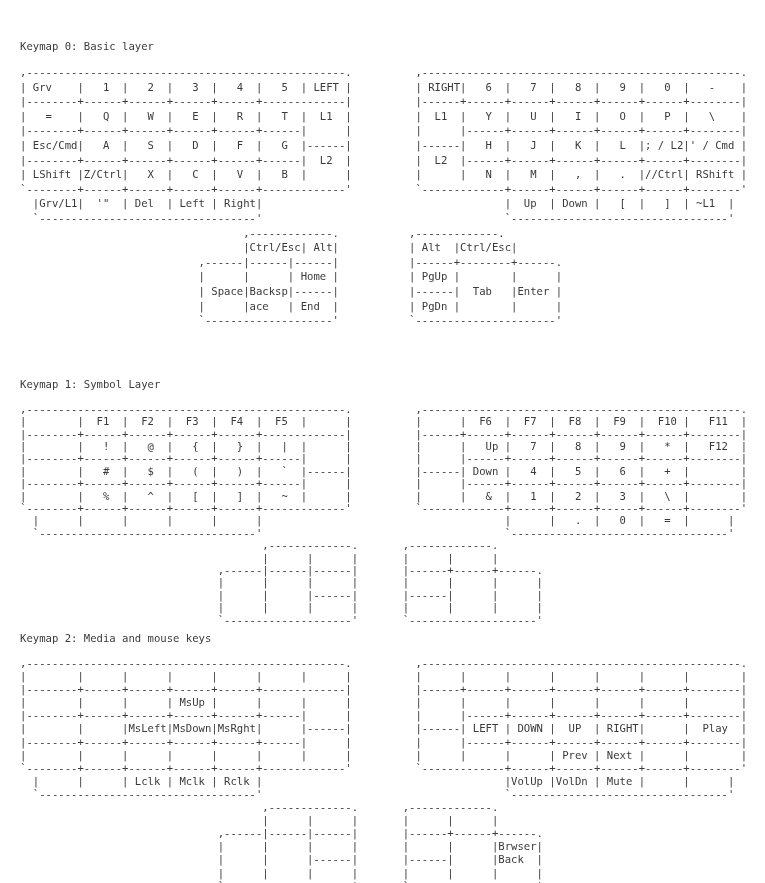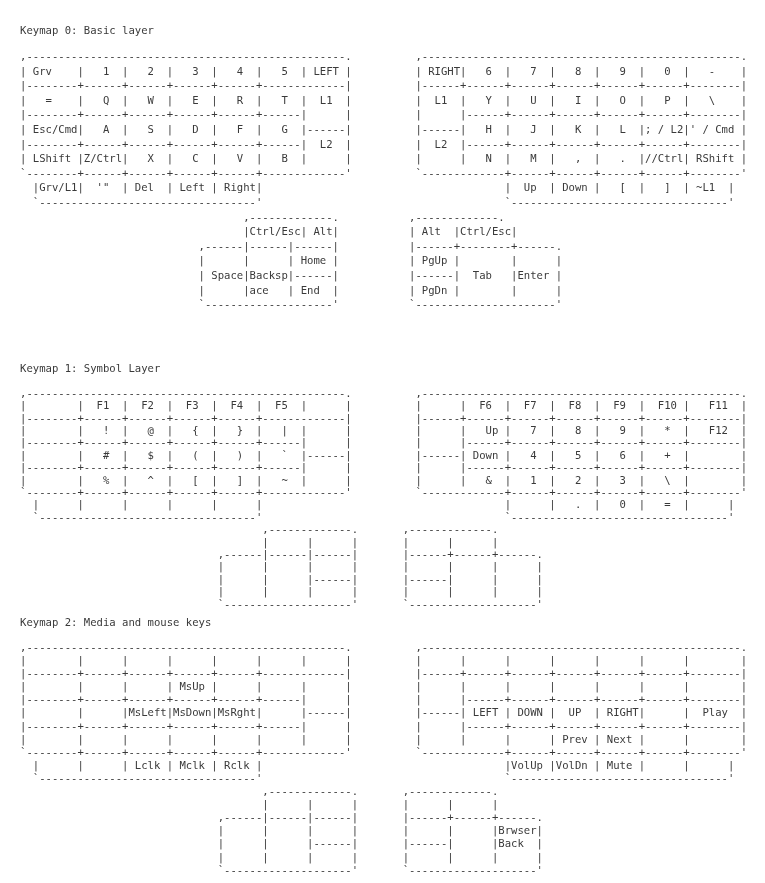--- a/index.html
+++ b/index.html
@@ -26,21 +26,21 @@
     font-size: 10.6px;
     color: #3a3a3a;
     white-space: pre;
     margin: 12px 0 0 0;
     padding: 0;
   }
   
   .sec0 pre.km-art { line-height: 14.6px; }
   .sec1 pre.km-art { line-height: 12.4px; }
   .sec2 pre.km-art { line-height: 13.1px; }
-  .sec0 { margin-top: 0; }
+  .sec0 { margin-top: 16px; }
   .sec1 { margin-top: 50px; }
   .sec2 { margin-top: 6px; }
 </style>
 </head>
 <body>
 
 <div>
 
   <section class="keymap sec0">
     <div class="km-title">Keymap 0: Basic layer</div>

